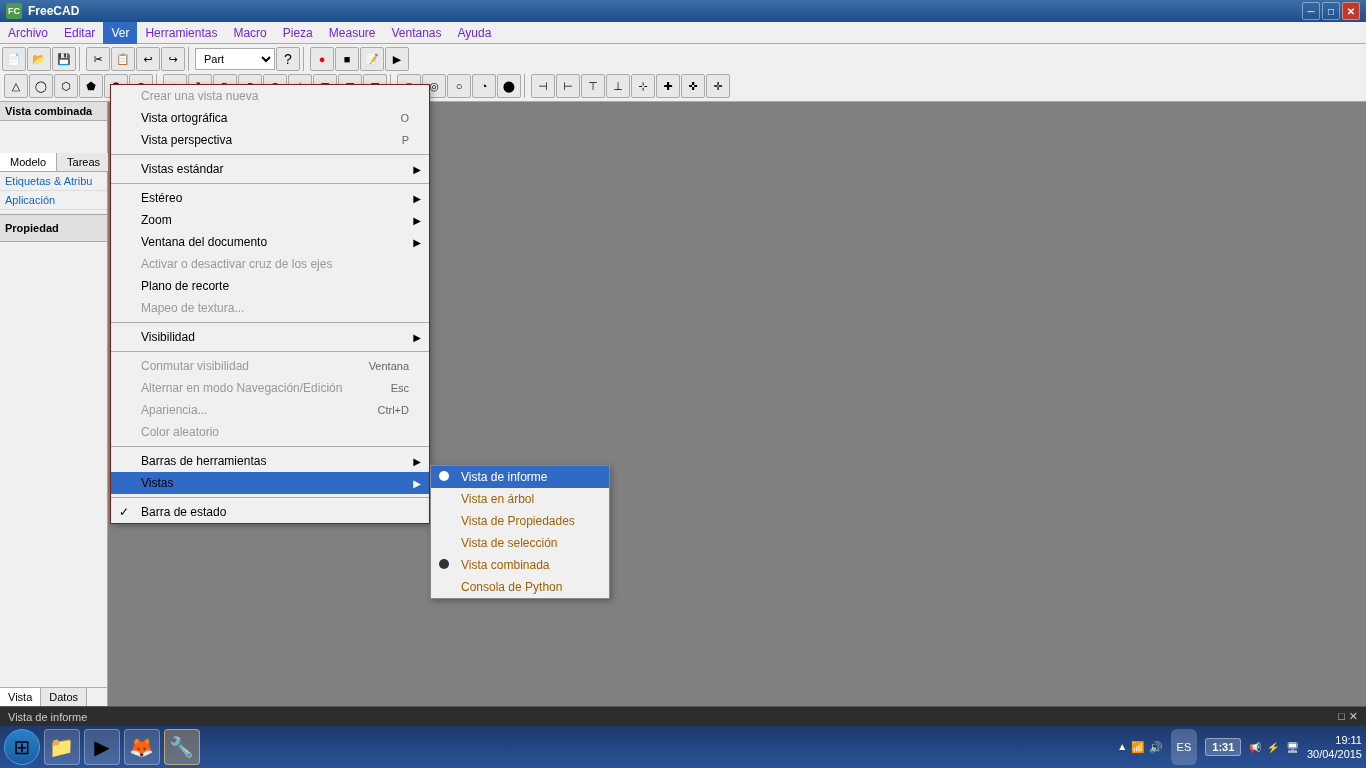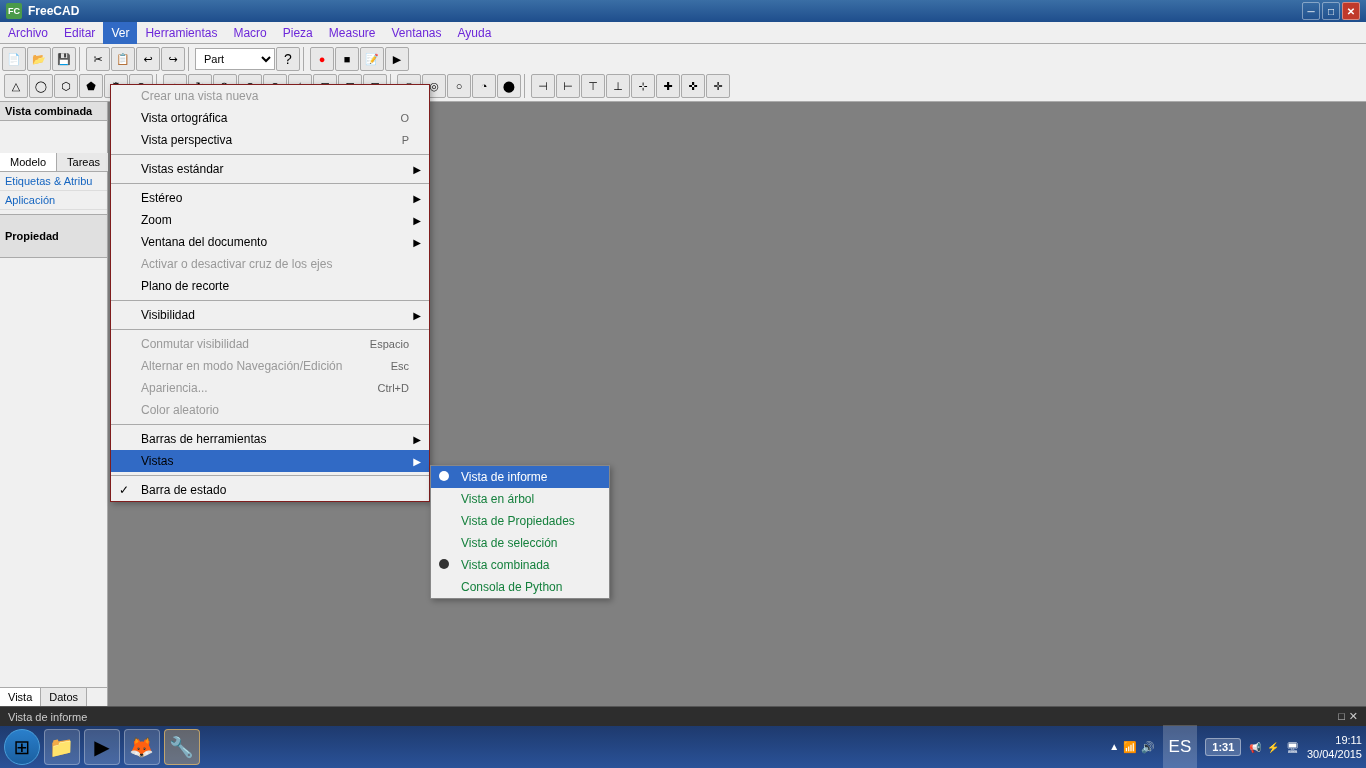--- a/index.html
+++ b/index.html
@@ -79,21 +79,21 @@
       padding: 3px 5px; font-size: 11px; color: #333;
       border-bottom: 1px solid #ddd;
     }
     .panel-section.blue { color: #1565c0; }
 
     #propiedad-section {
       margin-top: 4px;
     }
     #propiedad-header {
       background: #e0e0e0; border-bottom: 1px solid #aaa; border-top: 1px solid #aaa;
-      padding: 15px 5px; font-size: 11px; font-weight: bold;
+      padding: 7px 5px; font-size: 11px; font-weight: bold;
     }
 
     .panel-bottom-tabs {
       display: flex; border-top: 1px solid #aaa; margin-top: auto;
     }
     .panel-bottom-tab {
       padding: 3px 8px; font-size: 11px; cursor: pointer;
       background: #e8e8e8; border-right: 1px solid #aaa;
     }
     .panel-bottom-tab.active { background: white; }
@@ -128,21 +128,21 @@
     .taskbar-btn {
       height: 36px; min-width: 36px; border-radius: 4px;
       display: flex; align-items: center; justify-content: center;
       cursor: pointer; font-size: 20px;
     }
     .taskbar-btn.start { background: linear-gradient(to bottom, #2a7fcb, #1a5fa0); border: 1px solid #4a9fdb; border-radius: 50%; width: 36px; }
     .taskbar-btn.normal { background: rgba(255,255,255,0.15); border: 1px solid rgba(255,255,255,0.3); padding: 0 4px; }
     .taskbar-btn.active { background: rgba(255,255,255,0.25); border: 1px solid rgba(255,255,255,0.5); }
     .taskbar-right { margin-left: auto; display: flex; align-items: center; gap: 8px; color: white; font-size: 11px; }
     .taskbar-right .clock { text-align: right; line-height: 1.3; }
-    .taskbar-lang { background: rgba(255,255,255,0.2); padding: 12px 6px; border-radius: 0; font-size: 17px; color: white; }
+    .taskbar-lang { background: rgba(255,255,255,0.2); padding: 12px 6px; border-radius: 6px; font-size: 11px; color: white; }
     .taskbar-sys-icons { display: flex; gap: 4px; }
 
     
     #dropdown-ver {
       position: absolute; top: 44px; left: 110px; width: 320px;
       background: #f0f0f0; border: 1px solid #7f1d1d; box-shadow: 2px 2px 6px rgba(0,0,0,0.3);
       z-index: 100;
       margin-top: 40px;
     }
     .menu-entry {
@@ -157,21 +157,21 @@
     .menu-check { position: absolute; left: 8px; font-size: 12px; }
 
     
     #submenu-vistas {
       position: absolute; top: 465px; left: 430px; width: 180px;
       background: #f0f0f0; border: 1px solid #888; box-shadow: 2px 2px 6px rgba(0,0,0,0.3);
       z-index: 101;
     }
     .submenu-entry {
       display: flex; align-items: center; padding: 4px 12px 4px 30px;
-      font-size: 12px; color: #15803d; cursor: pointer; position: relative;
+      font-size: 12px; color: #a16207; cursor: pointer; position: relative;
       min-height: 22px;
     }
     .submenu-entry .sub-check { position: absolute; left: 8px; font-size: 12px; }
     .submenu-entry.highlighted { background: #316ac5; color: white; }
     .sub-dot { width: 10px; height: 10px; border-radius: 50%; background: #333; display: inline-block; margin-right: 2px; }
     .submenu-entry.highlighted .sub-dot { background: white; }
 
     .menu-entry.vistas-highlighted { background: #316ac5; color: #000000; }
     .menu-entry.vistas-highlighted::after { color: white; }
   </style>
@@ -356,28 +356,31 @@
   </div>
   <div class="menu-entry has-sub">
     <span>Ventana del documento</span>
   </div>
   <div class="menu-entry disabled">
     <span>Activar o desactivar cruz de los ejes</span>
   </div>
   <div class="menu-entry">
     <span>Plano de recorte</span>
   </div>
+  <div class="menu-entry disabled">
+    <span>Mapeo de textura...</span>
+  </div>
   <div class="menu-separator"></div>
   <div class="menu-entry has-sub">
     <span>Visibilidad</span>
   </div>
   <div class="menu-separator"></div>
   <div class="menu-entry disabled">
     <span>Conmutar visibilidad</span>
-    <span class="shortcut">Espacio</span>
+    <span class="shortcut">Ventana</span>
   </div>
   <div class="menu-entry disabled">
     <span>Alternar en modo Navegación/Edición</span>
     <span class="shortcut">Esc</span>
   </div>
   <div class="menu-entry disabled">
     <span>Apariencia...</span>
     <span class="shortcut">Ctrl+D</span>
   </div>
   <div class="menu-entry disabled">

